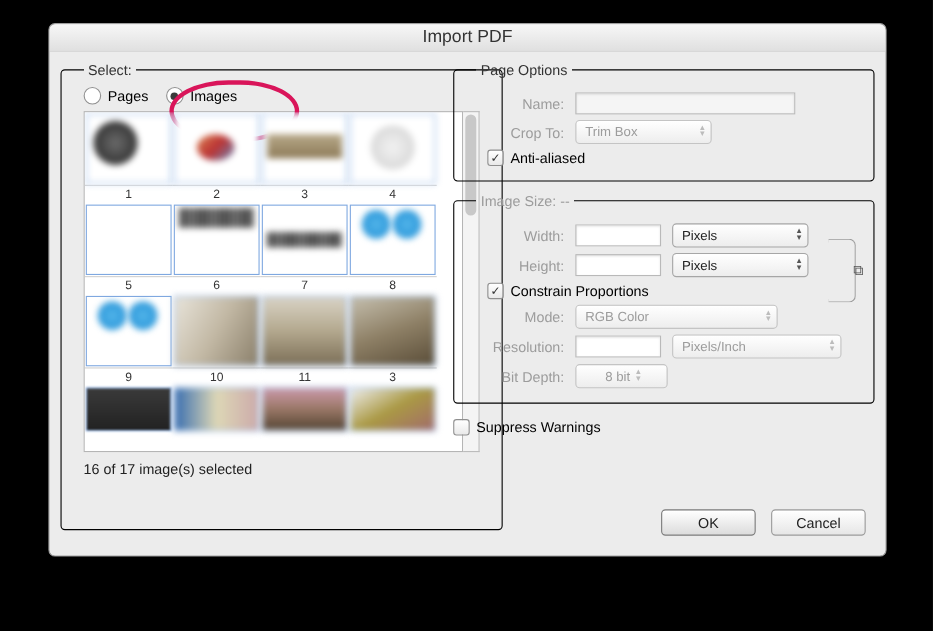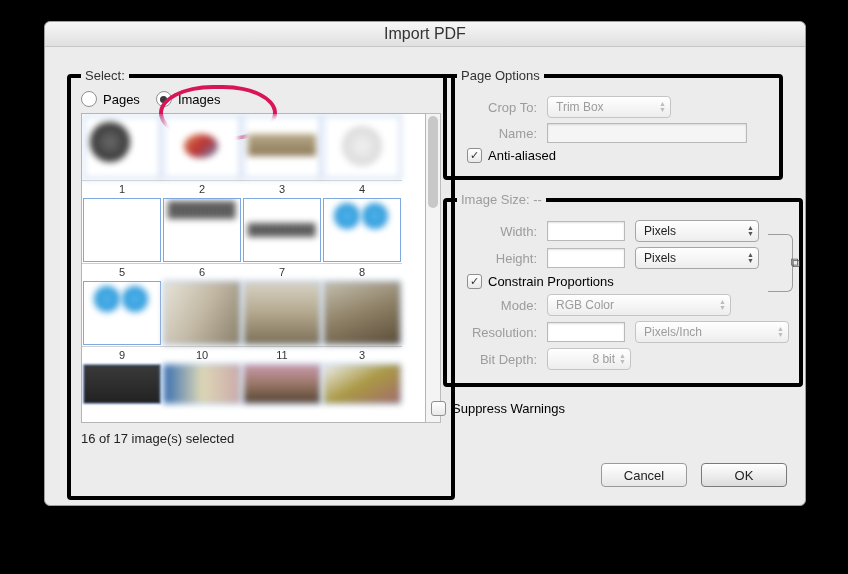--- a/index.html
+++ b/index.html
@@ -1,22 +1,22 @@
 <!DOCTYPE html>
 <html><head>
 <meta charset="utf-8">
 <style>
   html,body{margin:0;padding:0;background:#000;width:848px;height:574px;font-family:"Lucida Grande","Helvetica Neue",Arial,sans-serif;font-size:13px;color:#000;overflow:hidden}
   .window{position:absolute;left:44px;top:21px;width:760px;height:483px;background:#ececec;border:1px solid #9e9e9e;border-radius:6px;box-shadow:0 20px 40px rgba(0,0,0,.5)}
   .titlebar{height:24px;line-height:24px;text-align:center;font-size:16px;color:#333;border-bottom:1px solid #c6c6c6;border-radius:6px 6px 0 0;background:linear-gradient(#f7f7f7,#e0e0e0)}
   .body{position:absolute;left:10px;right:10px;top:34px;bottom:10px}
-  fieldset{border:4px solid #000000;border-radius:4px;margin:12px;padding:8px 10px}
+  fieldset{border:1px solid #000000;border-radius:4px;margin:0;padding:8px 20px}
   legend{padding:0 4px;color:#333;font-size:13px}
   .left{position:absolute;left:0;top:0;width:360px;height:408px}
-  .right{position:absolute;left:376px;top:0;right:0}
+  .right{position:absolute;left:357px;top:0;right:0}
   .radios{display:flex;align-items:center;gap:6px}
   .radio{width:14px;height:14px;border:1px solid #909090;border-radius:50%;background:#fff;display:inline-flex;align-items:center;justify-content:center}
   .radio.sel::after{content:"";width:7px;height:7px;border-radius:50%;background:#3b3b3b}
   .annot{position:absolute;left:78px;top:-6px;width:110px;height:48px;border:4px solid #d9155a;border-radius:50%/55%;pointer-events:none}
   .grid-wrap{margin-top:6px;display:flex;height:310px}
   .grid{flex:1;background:#fff;border:1px solid #b5b5b5;overflow:hidden}
   .row{white-space:nowrap;font-size:0}
   .cell{display:inline-block;width:80px;vertical-align:top}
   .th{height:64px;border:1px solid #7fa8e0;margin:1px;background:#fff;box-sizing:border-box;position:relative;overflow:hidden}
   .cap{height:16px;line-height:16px;font-size:11px;text-align:center;border-top:1px solid #d0d0d0;color:#333}
@@ -118,32 +118,32 @@
           </div>
       </div>
 
       <div class="status">16 of 17 image(s) selected</div>
     </fieldset>
 
     <div class="right">
       <fieldset>
         <legend>Page Options</legend>
         <div class="rowf">
+          <span class="lbl dis">Name:</span>
+          <input class="txt dis" style="width: 200px;" value="">
+        </div>
+        <div class="rowf">
           <span class="lbl dis">Crop To:</span>
           <span class="select dis" style="width:110px;justify-content:space-between">
             <span>Trim Box</span>
             <span class="stepper">
                 <span>▲</span>
                 <span>▼</span>
               </span>
           </span>
-        </div>
-        <div class="rowf">
-          <span class="lbl dis">Name:</span>
-          <input class="txt dis" style="width: 200px;" value="">
         </div>
         <div class="rowf" style="margin-left:10px">
           <span class="chk">✓</span>
           <span>Anti-aliased</span>
         </div>
       </fieldset>
 
       <fieldset class="isize" style="position:relative">
         <legend class="dis">Image Size: --</legend>
         <div style="position:relative">
@@ -196,35 +196,35 @@
           <span class="select dis" style="width:140px;justify-content:space-between">
             <span>Pixels/Inch</span>
             <span class="stepper">
                 <span>▲</span>
                 <span>▼</span>
               </span>
           </span>
         </div>
         <div class="rowf">
           <span class="lbl dis">Bit Depth:</span>
-          <span class="select dis" style="width:70px;justify-content:flex-end">
+          <span class="select dis" style="width:70px;justify-content:center">
             <span>8 bit</span>
             <span class="stepper">
                 <span>▲</span>
                 <span>▼</span>
               </span>
           </span>
         </div>
       </fieldset>
 
       <div class="suppress">
         <span class="chk" style="color:transparent">✓</span>
         <span>Suppress Warnings</span>
       </div>
     </div>
 
     <div class="buttons">
+      <div class="btn default">OK</div>
       <div class="btn">Cancel</div>
-      <div class="btn default">OK</div>
     </div>
 
   </div>
 </div>
 
 </body></html>

